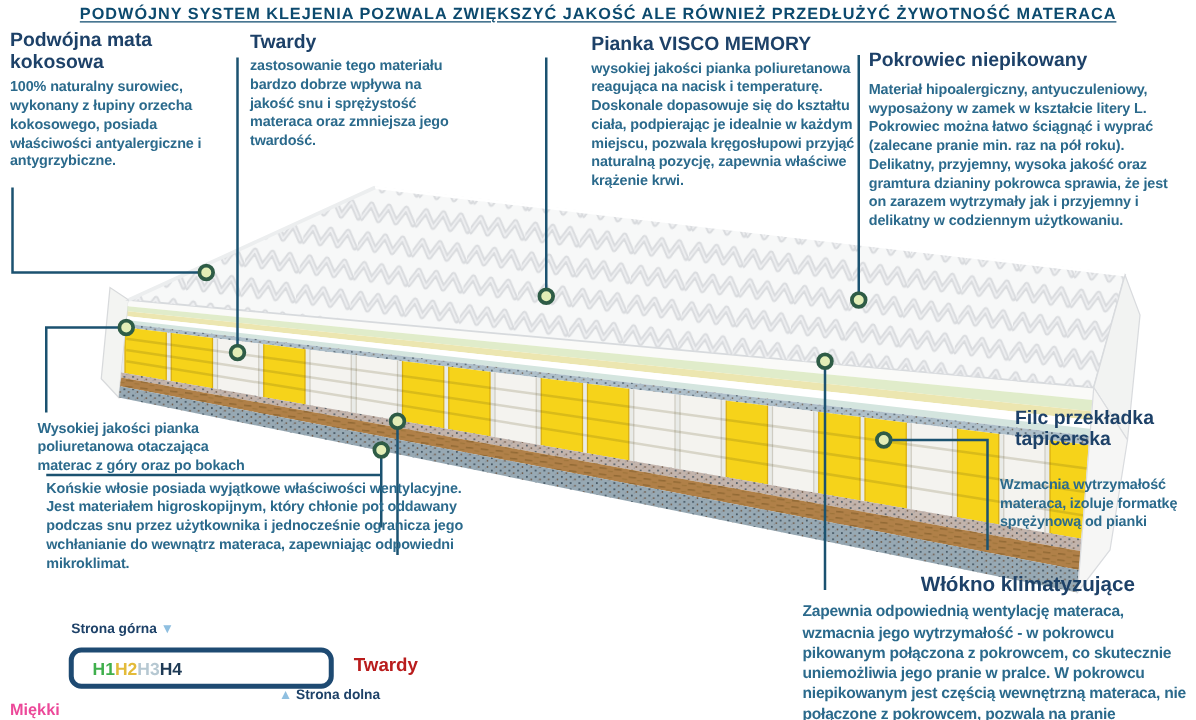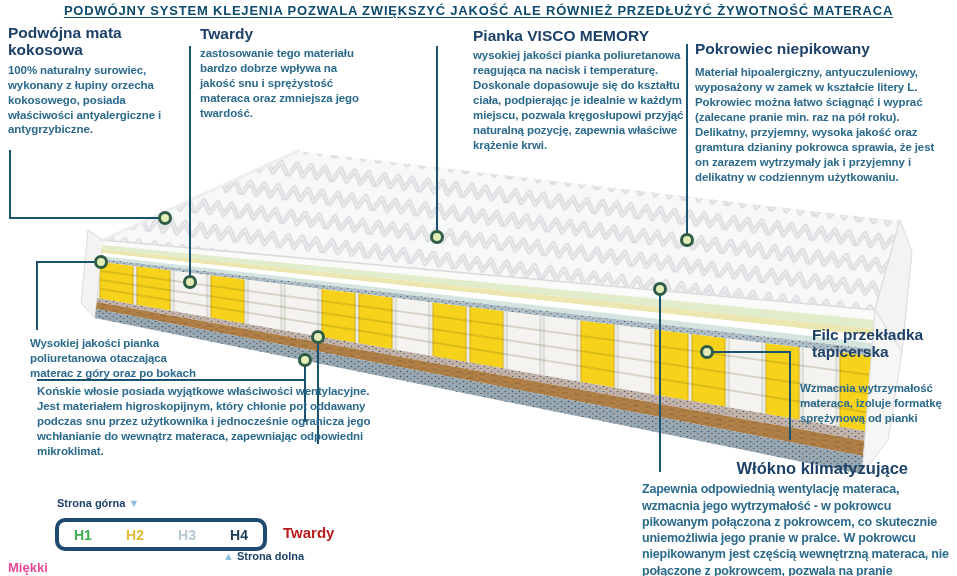--- a/index.html
+++ b/index.html
@@ -34,21 +34,21 @@
   .blk-wlokno{left:642px;top:459px;width:310px;}
   .blk-wlokno .co-title{text-align:right;padding-right:44px;font-size:16.5px;}
   .blk-wlokno .co-body{font-size:12.5px;letter-spacing:-.2px;}
   
   .scale-top{position:absolute;left:57px;top:497px;color:#1d4168;font-size:11px;font-weight:700;}
   .scale-bottom{position:absolute;left:220px;top:550px;color:#1d4168;font-size:11px;font-weight:700;}
   .arrow{color:#8fbfe0;font-size:11px;padding:0 3px;}
   .scale-box{
     position:absolute;left:55px;top:518px;width:212px;height:33px;box-sizing:border-box;
     border:4px solid #1e4a72;border-radius:10px;background:#ffffff;
-    display:flex;align-items:center;justify-content:space-between;padding:0 15px;
+    display:flex;align-items:center;padding:0 15px;
   }
   .h-label{font-size:14px;font-weight:700;}
   .scale-soft{position:absolute;left:8px;top:524px;color:#ec4899;font-size:13px;font-weight:700;margin-top:36px;}
   .scale-hard{position:absolute;left:283px;top:524px;color:#b91c1c;font-size:15px;font-weight:700;}
   svg.overlay{position:absolute;left:0;top:0;}
   .co-line{stroke:#1b5270;stroke-width:2;fill:none;}
   .co-dot{fill:#e3eeb7;stroke:#2e5c46;stroke-width:3;}
 </style>
 </head>
 <body>

